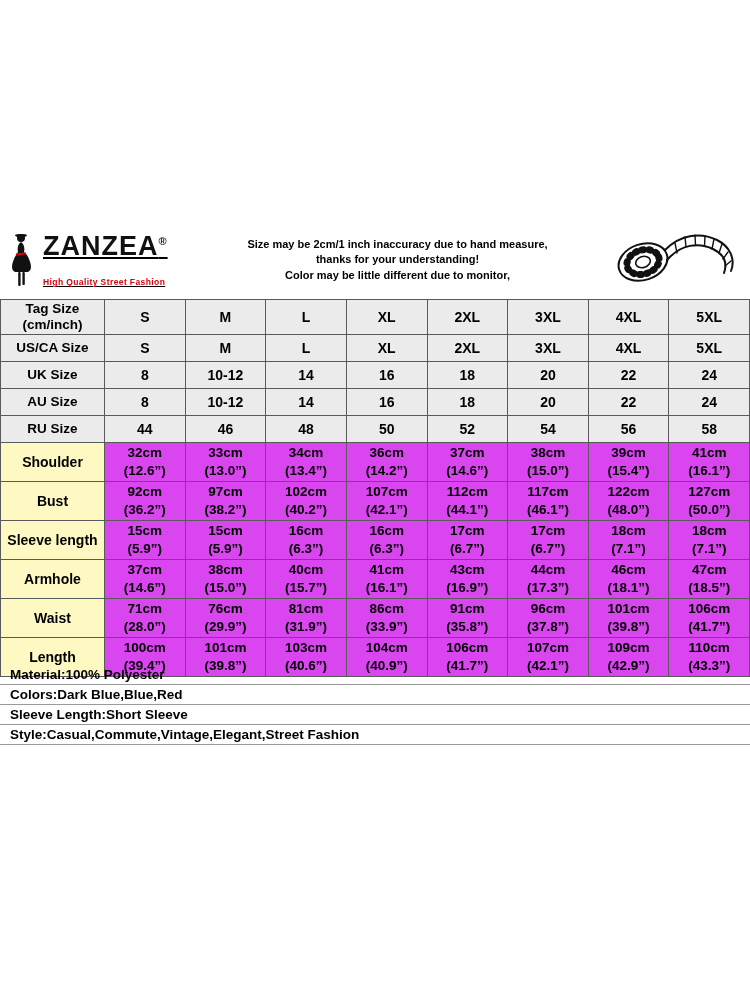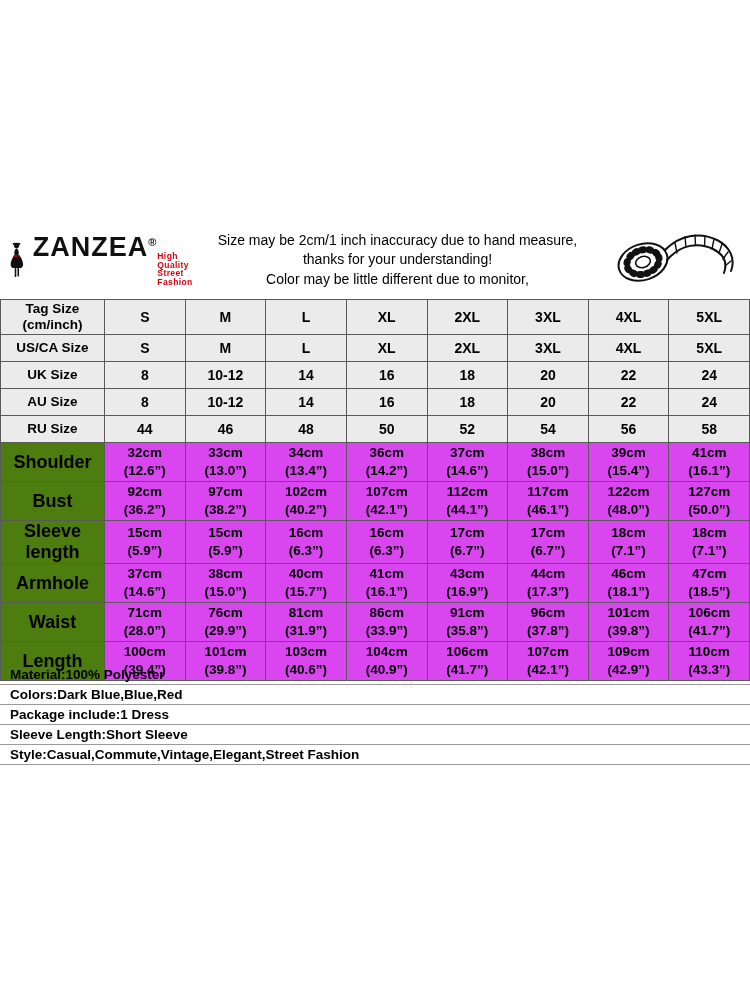--- a/index.html
+++ b/index.html
@@ -5,39 +5,39 @@
   html,body { margin:0; padding:0; background:#fff; }
   .page {
     position:relative; width:750px; height:1000px; background:#fff;
     font-family:"Liberation Sans", sans-serif; color:#000; overflow:hidden;
   }
 
   
   .header { position:absolute; top:222px; left:0; width:750px; height:76px;
             display:flex; align-items:center; }
   .logo { width:195px; display:flex; align-items:center; gap:5px; padding-left:8px; box-sizing:border-box; }
-  .brand-block { display:flex; flex-direction:row; line-height:1; }
+  .brand-block { display:flex; flex-direction:column; line-height:1;text-decoration:underline; }
   .brand-name { font-size:27px; font-weight:800; letter-spacing:1px; color:#111; }
   .brand-name .reg { font-size:11px; vertical-align:super; font-weight:700; }
   .tagline { font-size:8.5px; font-weight:700; color:#d8000c; letter-spacing:0.4px; margin-top:18px; }
-  .notice { flex:1; text-align:center; font-weight:400; font-size:14px; line-height:1.4; }
+  .notice { flex:1; text-align:center; font-weight:700; font-size:11px; line-height:1.4; }
   .tape { width:150px; display:flex; justify-content:center; align-items:center; }
 
   
   table.size-chart { position:absolute; top:299px; left:0; width:750px;
     border-collapse:collapse; table-layout:fixed; }
   table.size-chart th, table.size-chart td {
     border:1px solid #5a5a5a; text-align:center; vertical-align:middle;
     font-weight:700; padding:0; color:#000;
   }
   col.label-col { width:104px; }
   tr.size-row th, tr.size-row td { background:#ebebeb; height:26px; font-size:14px; }
   tr.size-row.tall th, tr.size-row.tall td { height:34px; }
   tr.size-row th { font-size:13.5px; line-height:1.2; }
-  tr.measure-row th { background:#4d7c0f; font-size:18px; height:38px; }
+  tr.measure-row th { background:#fef9c3; font-size:14px; height:38px; }
   tr.measure-row td { background:#d946ef; font-size:13.5px; height:38px; line-height:1.32; }
 
   
   .details { position:absolute; top:665px; left:0; width:750px; }
   .footer-line { height:20px; line-height:20px; border-bottom:1px solid #9a9a9a;
     font-size:13.5px; font-weight:700; padding-left:10px; box-sizing:border-box; }
 </style>
 </head>
 <body>
 
@@ -379,18 +379,17 @@
             <div>110cm</div>
             <div>(43.3”)</div>
           </td>
         </tr>
       </tbody>
   </table>
 
   <div class="details">
       <div class="footer-line">Material:100% Polyester</div>
       <div class="footer-line">Colors:Dark Blue,Blue,Red</div>
-      <div class="footer-line">Package include:1 Dress</div>
       <div class="footer-line">Sleeve Length:Short Sleeve</div>
       <div class="footer-line">Style:Casual,Commute,Vintage,Elegant,Street Fashion</div>
     </div>
 
 </div>
 
 </body></html>

